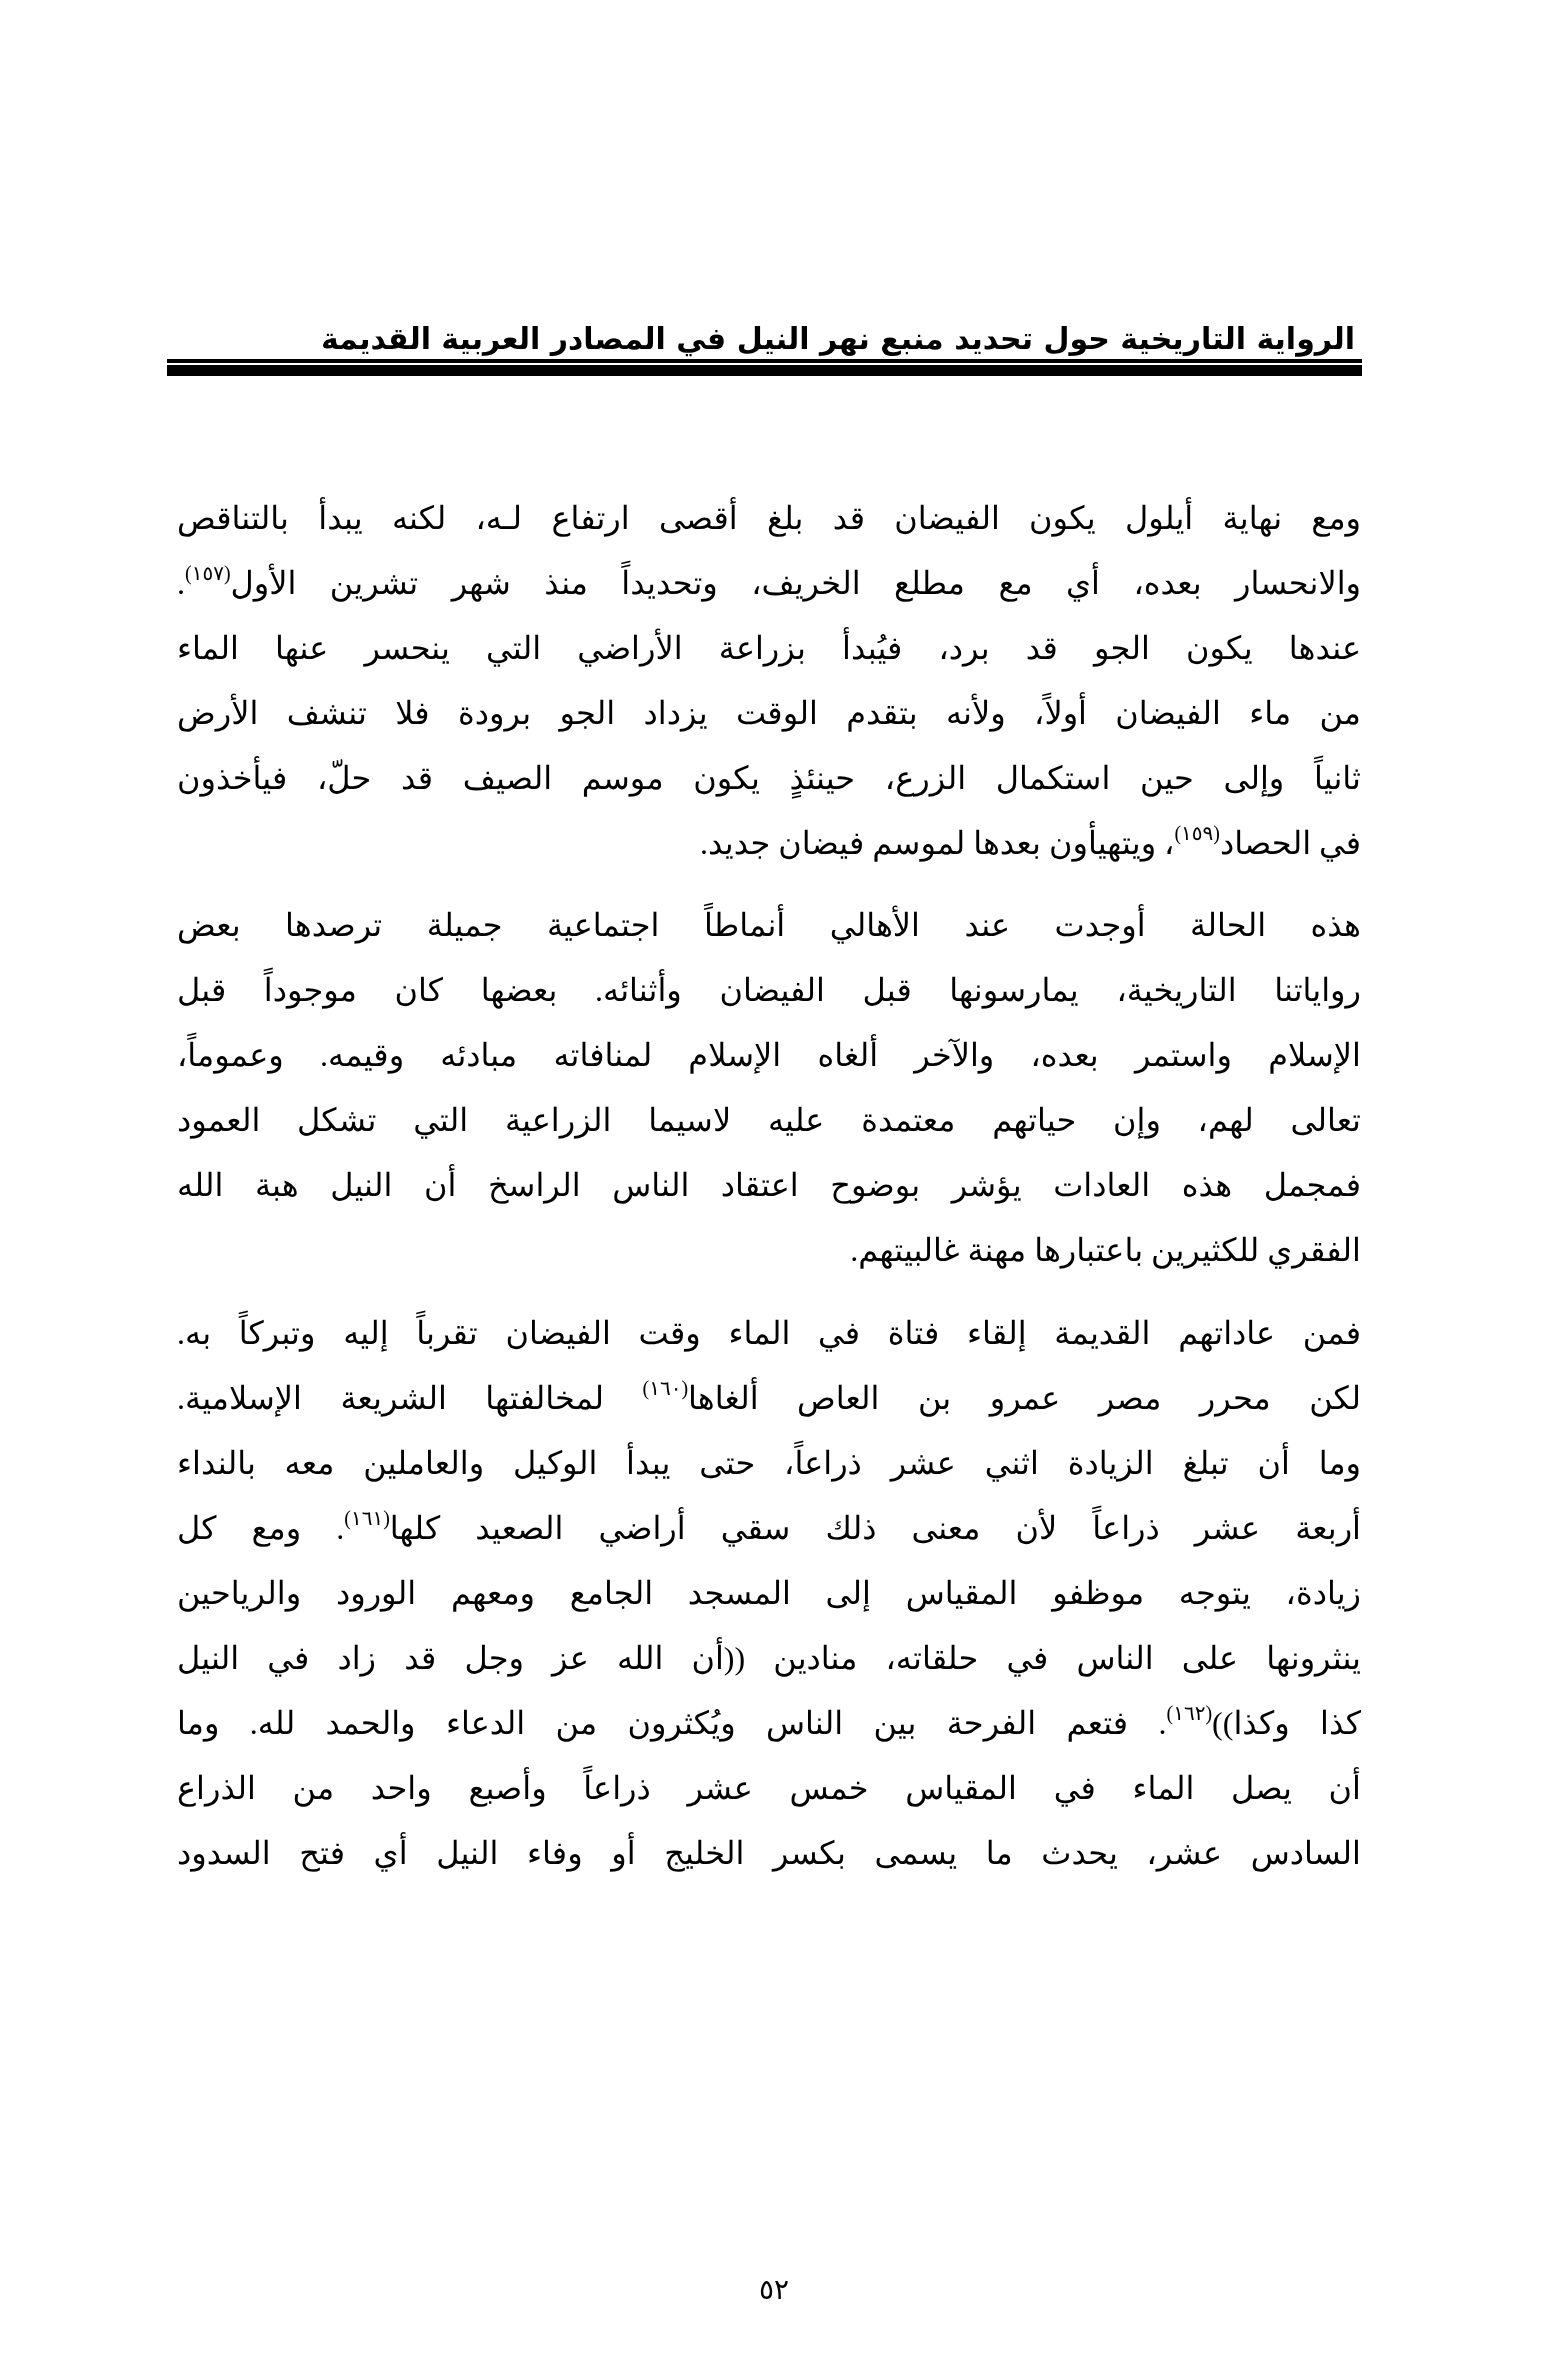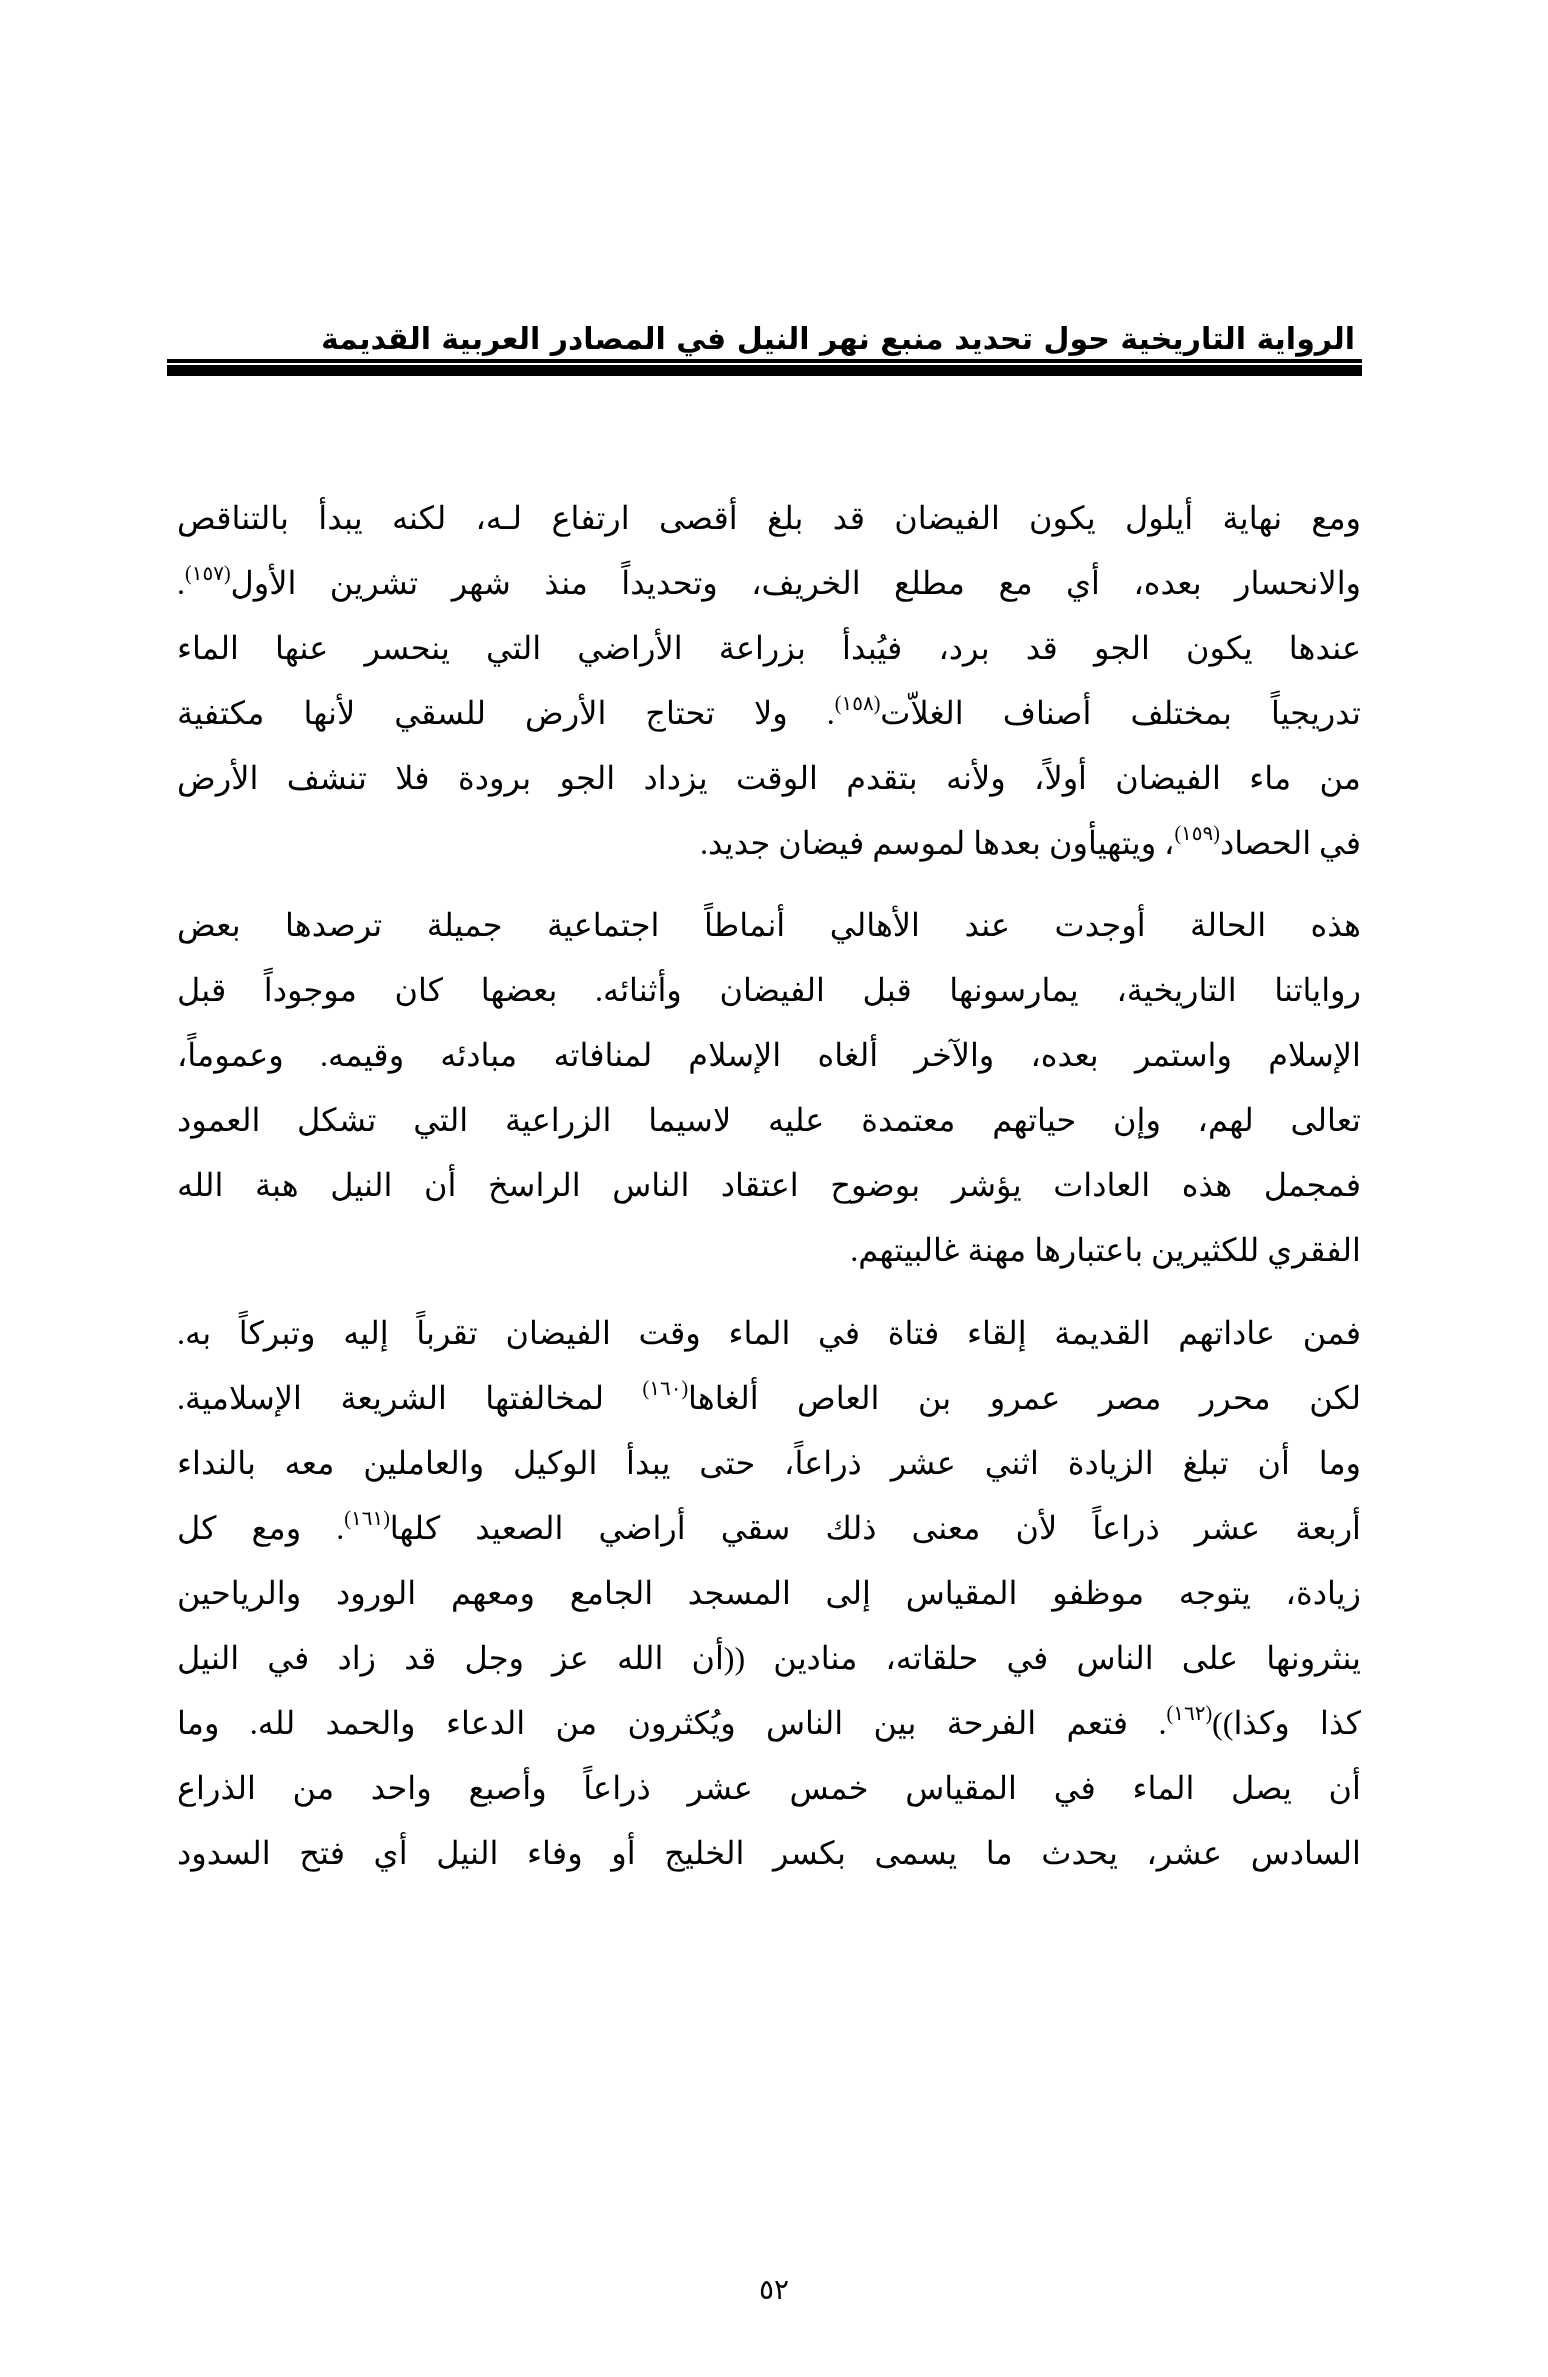--- a/index.html
+++ b/index.html
@@ -107,22 +107,22 @@
   </div>
   <div class="header-rule-thin"></div>
   <div class="header-rule-thick"></div>
 
   <div class="body-text">
 
     <p class="paragraph">
       <span class="line"><span>ومع نهاية أيلول يكون الفيضان قد بلغ أقصى ارتفاع لـه، لكنه يبدأ بالتناقص</span></span>
       <span class="line"><span>والانحسار بعده، أي مع مطلع الخريف، وتحديداً منذ شهر تشرين الأول</span><sup class="fn">(١٥٧)</sup><span>.</span></span>
       <span class="line"><span>عندها يكون الجو قد برد، فيُبدأ بزراعة الأراضي التي ينحسر عنها الماء</span></span>
-      <span class="line"><span>تدريجياً بمختلف أصناف الغلاّت</span><sup class="fn">(١٥٨)</sup><span>. ولا تحتاج الأرض للسقي لأنها مكتفية</span></span>
       <span class="line"><span>من ماء الفيضان أولاً، ولأنه بتقدم الوقت يزداد الجو برودة فلا تنشف الأرض</span></span>
+      <span class="line"><span>ثانياً وإلى حين استكمال الزرع، حينئذٍ يكون موسم الصيف قد حلّ، فيأخذون</span></span>
       <span class="line last"><span>في الحصاد</span><sup class="fn">(١٥٩)</sup><span>، ويتهيأون بعدها لموسم فيضان جديد.</span></span>
     </p>
 
     <p class="paragraph">
       <span class="line"><span>هذه الحالة أوجدت عند الأهالي أنماطاً اجتماعية جميلة ترصدها بعض</span></span>
       <span class="line"><span>رواياتنا التاريخية، يمارسونها قبل الفيضان وأثنائه. بعضها كان موجوداً قبل</span></span>
       <span class="line"><span>الإسلام واستمر بعده، والآخر ألغاه الإسلام لمنافاته مبادئه وقيمه. وعموماً،</span></span>
       <span class="line"><span>تعالى لهم، وإن حياتهم معتمدة عليه لاسيما الزراعية التي تشكل العمود</span></span>
       <span class="line"><span>فمجمل هذه العادات يؤشر بوضوح اعتقاد الناس الراسخ أن النيل هبة الله</span></span>
       <span class="line last"><span>الفقري للكثيرين باعتبارها مهنة غالبيتهم.</span></span>

